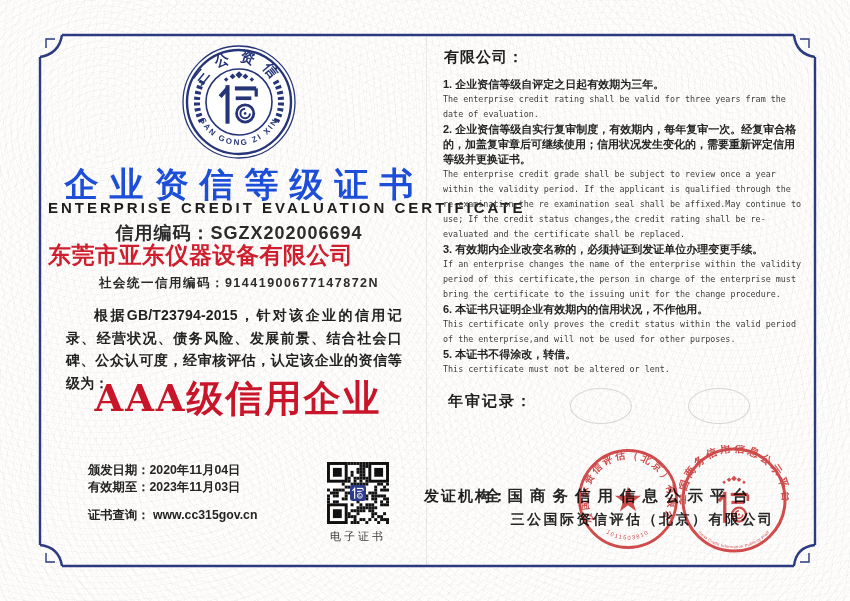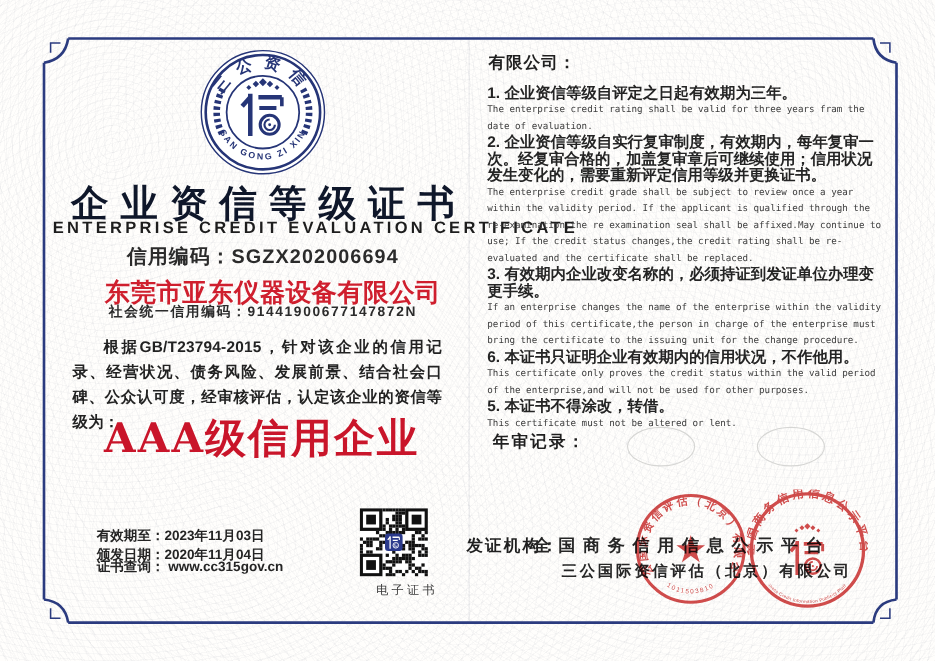--- a/index.html
+++ b/index.html
@@ -11,44 +11,44 @@
     repeating-radial-gradient(circle at 86% 14%, rgba(140,145,160,.05) 0 1px, transparent 1px 7px),
     repeating-radial-gradient(circle at 24% 82%, rgba(140,145,160,.05) 0 1px, transparent 1px 8px),
     repeating-radial-gradient(circle at 72% 68%, rgba(140,145,160,.045) 0 1px, transparent 1px 6px),
     repeating-radial-gradient(circle at 50% 42%, rgba(140,145,160,.04) 0 1px, transparent 1px 9px);}
   .abs{position:absolute;}
   .frame{position:absolute;left:0;top:0;}
   .fold{position:absolute;left:426px;top:34px;width:1px;height:532px;background:rgba(90,95,120,.12);}
 
   
   .front-title{left:48px;top:162px;width:382px;text-align:center;font-weight:bold;
-    font-size:34px;letter-spacing:11px;color:#0f172a;white-space:nowrap;text-indent:11px;}
+    font-size:34px;letter-spacing:11px;color:#1d4ed8;white-space:nowrap;text-indent:11px;}
   .front-sub{left:48px;top:199px;width:382px;text-align:left;font-weight:bold;
     font-size:15px;letter-spacing:3px;color:#1d1d1d;white-space:nowrap;}
   .code-row{left:48px;top:221px;width:382px;text-align:center;font-weight:bold;
     font-size:18px;color:#2b2b2b;letter-spacing:1px;}
-  .company{left:48px;top:251px;width:400px;text-align:center;font-weight:bold;
+  .company{left:48px;top:240px;width:400px;text-align:left;font-weight:bold;
     font-size:23px;color:#cf1f2e;letter-spacing:0.5px;white-space:nowrap;}
   .uscc-row{left:48px;top:275px;width:382px;text-align:center;font-weight:bold;
     font-size:12.5px;color:#2b2b2b;letter-spacing:1.5px;}
   .body-par{left:66px;top:304px;width:336px;font-size:14px;font-weight:bold;color:#222;
     line-height:22.5px;text-align:justify;text-indent:2em;letter-spacing:0.2px;}
   .rating{left:48px;top:374px;width:380px;text-align:center;font-weight:bold;
     font-family:"DejaVu Serif","Liberation Serif",serif;font-size:37px;color:#c9152a;letter-spacing:2px;}
   .date-row{position:absolute;left:88px;font-size:12.3px;font-weight:bold;color:#242424;white-space:nowrap;}
   .qr-wrap{left:327px;top:462px;width:62px;height:62px;}
   .qr-logo{position:absolute;left:350px;top:485px;width:16px;height:16px;border-radius:3px;
     background:#2b3a8c;display:flex;align-items:center;justify-content:center;}
   .qr-caption{left:322px;top:529px;width:72px;text-align:center;font-size:11px;
-    letter-spacing:3px;color:#3a3a3a;margin-left:12px;}
+    letter-spacing:3px;color:#3a3a3a;}
 
   
   .back-heading{left:444px;top:48px;font-size:15px;font-weight:bold;color:#1f1f1f;letter-spacing:1px;}
   .instructions{left:443px;top:77px;width:362px;}
-  .ins-zh{font-size:14px;font-weight:bold;color:#242424;line-height:15px;}
+  .ins-zh{font-size:11px;font-weight:bold;color:#242424;line-height:15px;}
   .ins-en{font-family:"DejaVu Sans Mono","Liberation Mono",monospace;font-size:8.4px;
     color:#3c3c3c;line-height:15px;}
   .annual-label{left:448px;top:392px;font-size:15px;font-weight:bold;color:#1f1f1f;letter-spacing:2px;}
   .review-ellipse{position:absolute;top:388px;width:60px;height:34px;border:1px solid #d6d6d4;
     border-radius:50%;}
   .issuer-label{left:424px;top:487px;font-size:15px;font-weight:bold;color:#1f1f1f;letter-spacing:2px;}
   .issuer-line1{left:455px;top:486px;width:330px;text-align:center;font-size:15.5px;font-weight:bold;
     color:#262626;letter-spacing:7px;white-space:nowrap;}
   .issuer-line2{left:470px;top:511px;width:345px;text-align:center;font-size:14px;font-weight:bold;
     color:#262626;letter-spacing:2.5px;white-space:nowrap;}
@@ -120,21 +120,21 @@
   <div class="abs company">东莞市亚东仪器设备有限公司</div>
 
   <div class="abs uscc-row">
     <span>社会统一信用编码：</span><span>91441900677147872N</span>
   </div>
 
   <div class="abs body-par">根据GB/T23794-2015，针对该企业的信用记录、经营状况、债务风险、发展前景、结合社会口碑、公众认可度，经审核评估，认定该企业的资信等级为：</div>
 
   <div class="abs rating">AAA级信用企业</div>
 
-  <div class="date-row" style="top:462px;margin-top:34px;">
+  <div class="date-row" style="top:462px;">
     <span>颁发日期：</span><span>2020年11月04日</span>
   </div>
   <div class="date-row" style="top:479px;">
     <span>有效期至：</span><span>2023年11月03日</span>
   </div>
   <div class="date-row" style="top:507px;">
     <span>证书查询：</span>&nbsp;<span>www.cc315gov.cn</span>
   </div>
 
   <svg id="qr" class="abs qr-wrap" viewBox="0 0 63 63">

